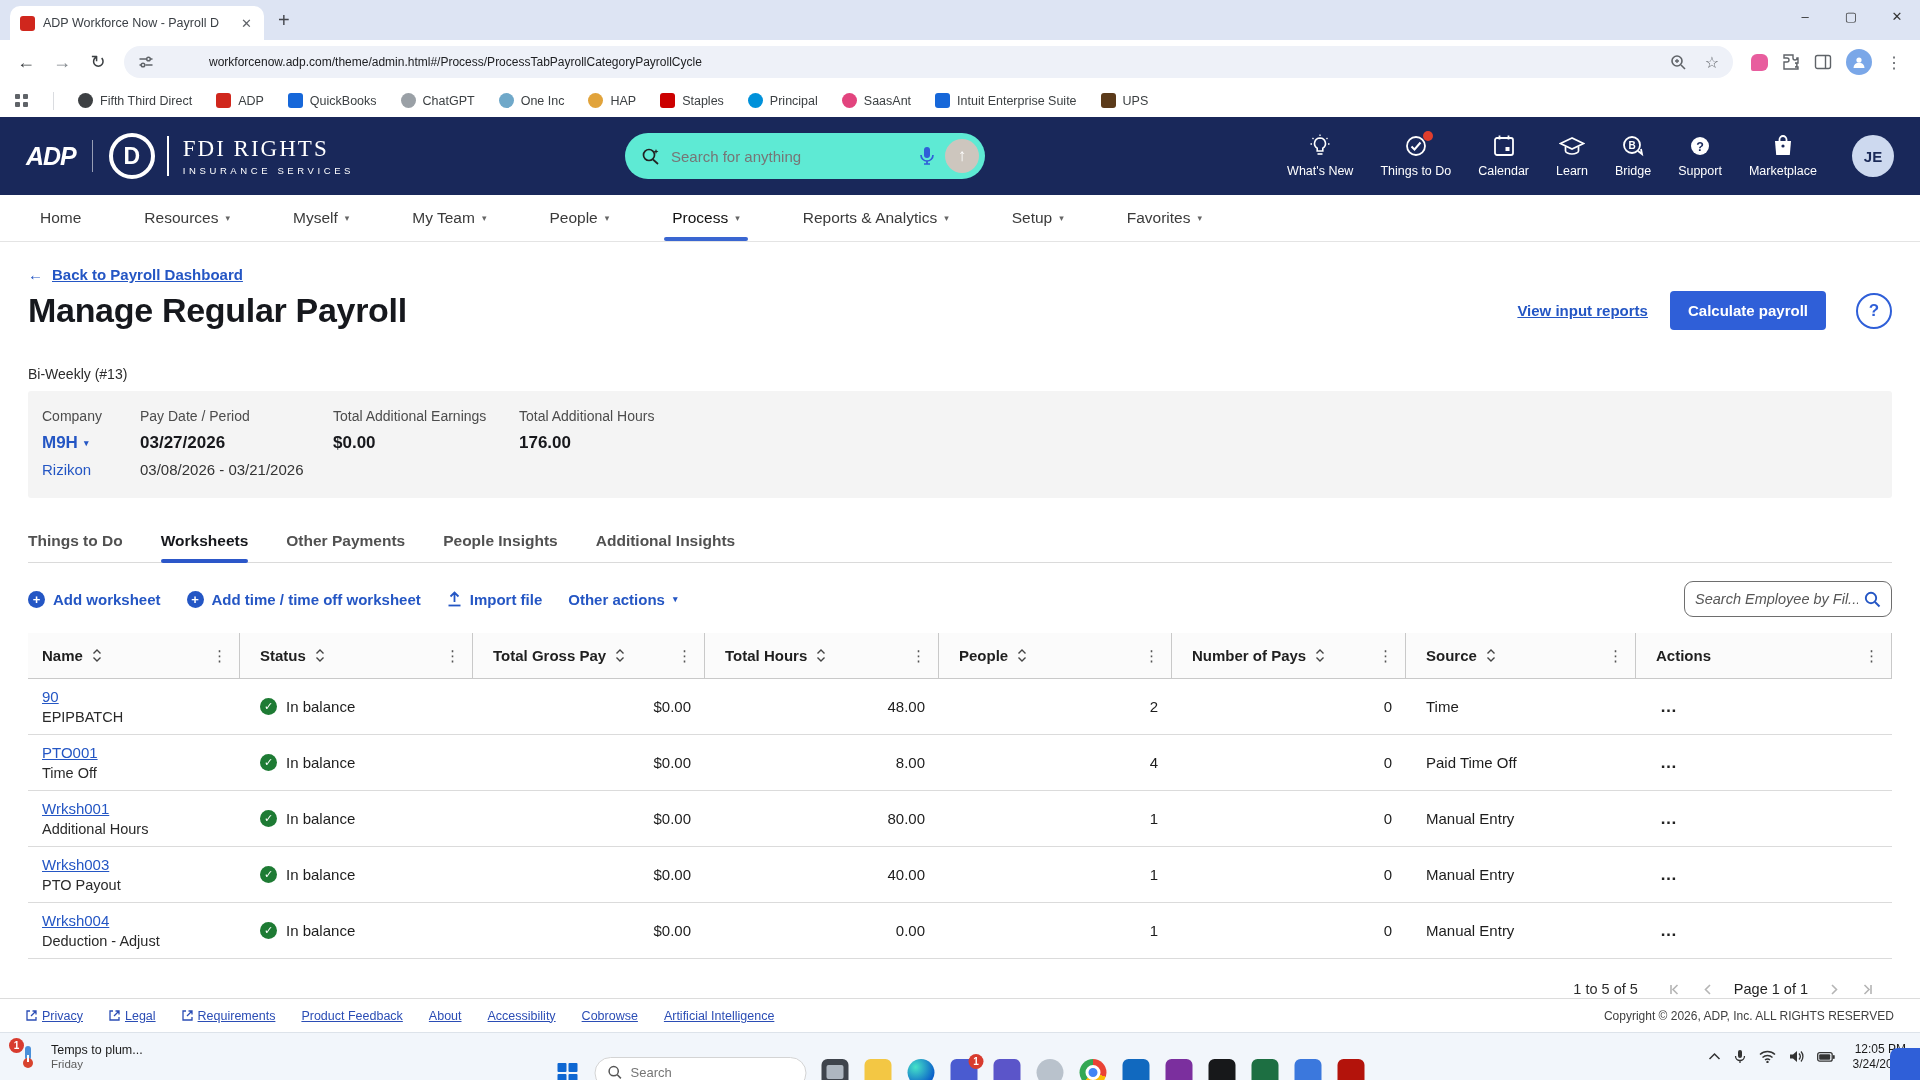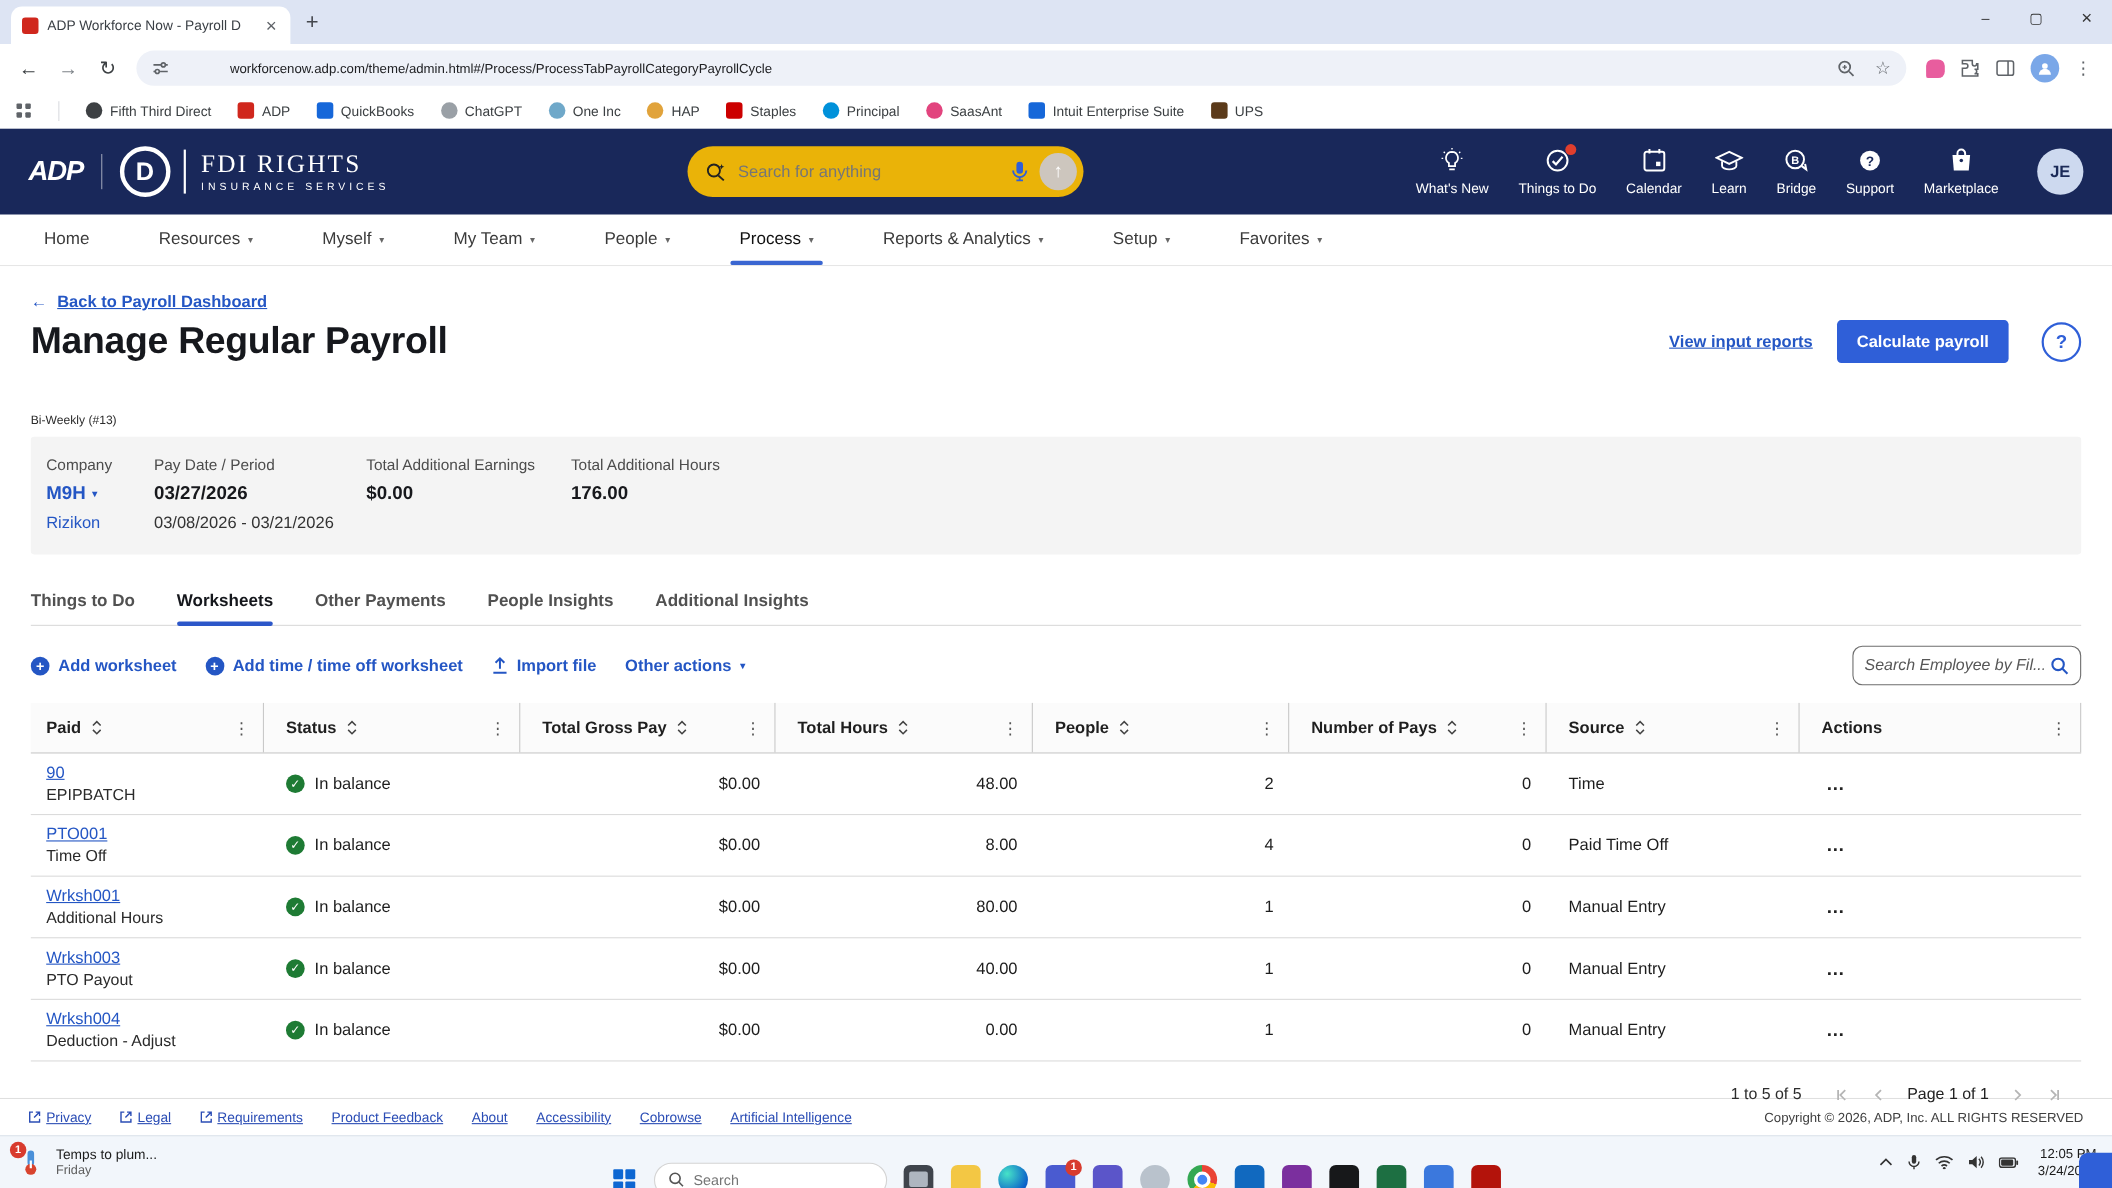--- a/index.html
+++ b/index.html
@@ -37,21 +37,21 @@
   .bmsep { width:1px; height:18px; background:#dadce0; }
 
   
   .adph { height:78px; background:#19285a; display:flex; align-items:center; padding:0 26px; position:relative; color:#fff; flex:none; }
   .adplogo { font-style:italic; font-weight:800; font-size:25px; letter-spacing:-1px; }
   .lsep { width:1px; height:32px; background:rgba(255,255,255,.55); margin:0 16px; }
   .fdicircle { width:46px; height:46px; border:4px solid #fff; border-radius:50%; display:flex; align-items:center; justify-content:center; font-weight:800; font-size:23px; flex:none; }
   .brand { border-left:2px solid #fff; padding-left:14px; margin-left:12px; }
   .brand1 { font-family:"Liberation Serif", serif; font-size:23px; letter-spacing:2px; }
   .brand2 { font-size:9.5px; letter-spacing:3.6px; margin-top:3px; }
-  .hsearch { position:absolute; left:625px; top:16px; width:360px; height:46px; background:#eab308; border-radius:23px; display:flex; align-items:center; padding:0 6px 0 16px; gap:10px; }
+  .hsearch { position:absolute; left:625px; top:16px; width:360px; height:46px; background:#5eead4; border-radius:23px; display:flex; align-items:center; padding:0 6px 0 16px; gap:10px; }
   .hsearch input { flex:1; border:none; outline:none; font-size:15px; color:#333; background:transparent; }
   .hsearch input::placeholder { color:#767676; }
   .upbtn { width:34px; height:34px; border-radius:50%; background:#cdc6be; color:#fff; display:flex; align-items:center; justify-content:center; font-size:17px; flex:none; }
   .hicons { margin-left:auto; display:flex; align-items:center; gap:27px; }
   .hitem { display:flex; flex-direction:column; align-items:center; gap:6px; font-size:12.5px; white-space:nowrap; }
   .hicon { position:relative; height:24px; display:flex; align-items:center; }
   .badge-dot { position:absolute; top:-3px; right:-5px; width:10px; height:10px; background:#e03e2d; border-radius:50%; }
   .avatar { width:42px; height:42px; border-radius:50%; background:#cdd9ef; color:#1b2a58; font-weight:700; font-size:15px; display:flex; align-items:center; justify-content:center; margin-left:8px; }
 
   
@@ -64,21 +64,21 @@
   
   .content { height:756px; padding:0 28px; position:relative; background:#fff; flex:none; }
   .backrow { padding-top:24px; display:flex; align-items:center; gap:9px; font-size:15px; color:#2456c4; }
   .backrow a { color:#2456c4; font-weight:600; text-decoration:underline; }
   .titlerow { display:flex; align-items:center; margin-top:8px; }
   h1 { font-size:34px; font-weight:800; color:#16181d; letter-spacing:-.3px; }
   .tr-right { margin-left:auto; display:flex; align-items:center; gap:22px; }
   .viewlink { color:#2456c4; font-weight:700; font-size:15px; text-decoration:underline; }
   .calcbtn { background:#2f5fd8; color:#fff; font-weight:700; font-size:15px; border:none; border-radius:4px; padding:11px 18px; }
   .helpbtn { width:36px; height:36px; border-radius:50%; border:2px solid #2f5fd8; color:#2f5fd8; font-weight:700; font-size:17px; display:flex; align-items:center; justify-content:center; background:#fff; margin-left:8px; }
-  .sched { margin-top:46px; font-size:11px; color:#2b2b2b; }
+  .sched { margin-top:36px; font-size:14px; color:#2b2b2b; }
   .panel { margin-top:9px; background:#f4f4f4; border-radius:3px; padding:17px 20px 20px 14px; display:flex; }
   .pc1 { width:98px; } .pc2 { width:193px; } .pc3 { width:186px; }
   .plabel { font-size:14px; color:#4c4c4c; }
   .pvalue { margin-top:9px; font-size:17px; font-weight:700; color:#17181c; }
   .pvalue.bluelink { color:#2456c4; display:flex; align-items:center; gap:6px; }
   .pvalue .car { font-size:9px; }
   .psub { margin-top:8px; font-size:15px; color:#333; }
   .psub a { color:#2456c4; }
   .tabsrow { margin-top:34px; display:flex; gap:38px; border-bottom:1px solid #dadada; }
   .tabitem { padding-bottom:12px; font-size:15.5px; font-weight:700; color:#515151; position:relative; }
@@ -488,21 +488,21 @@
               <circle cx="7" cy="7" r="5.2" fill="none" stroke="#2456c4" stroke-width="1.9"></circle>
               <path d="M11 11l4.5 4.5" stroke="#2456c4" stroke-width="1.9"></path>
             </svg>
         </span>
       </span>
     </div>
 
     <div class="table">
       <div class="grid8 thead">
         <div class="hcell">
-            <span>Paid</span>
+            <span>Name</span>
             <svg width="10" height="15" viewBox="0 0 10 15">
               <path d="M1.5 5.5L5 2l3.5 3.5M1.5 9.5L5 13l3.5-3.5" fill="none" stroke="#444" stroke-width="1.4"></path>
             </svg>
             <span class="kebab">⋮</span>
           </div>
         <div class="hcell">
             <span>Status</span>
             <svg width="10" height="15" viewBox="0 0 10 15">
               <path d="M1.5 5.5L5 2l3.5 3.5M1.5 9.5L5 13l3.5-3.5" fill="none" stroke="#444" stroke-width="1.4"></path>
             </svg>

